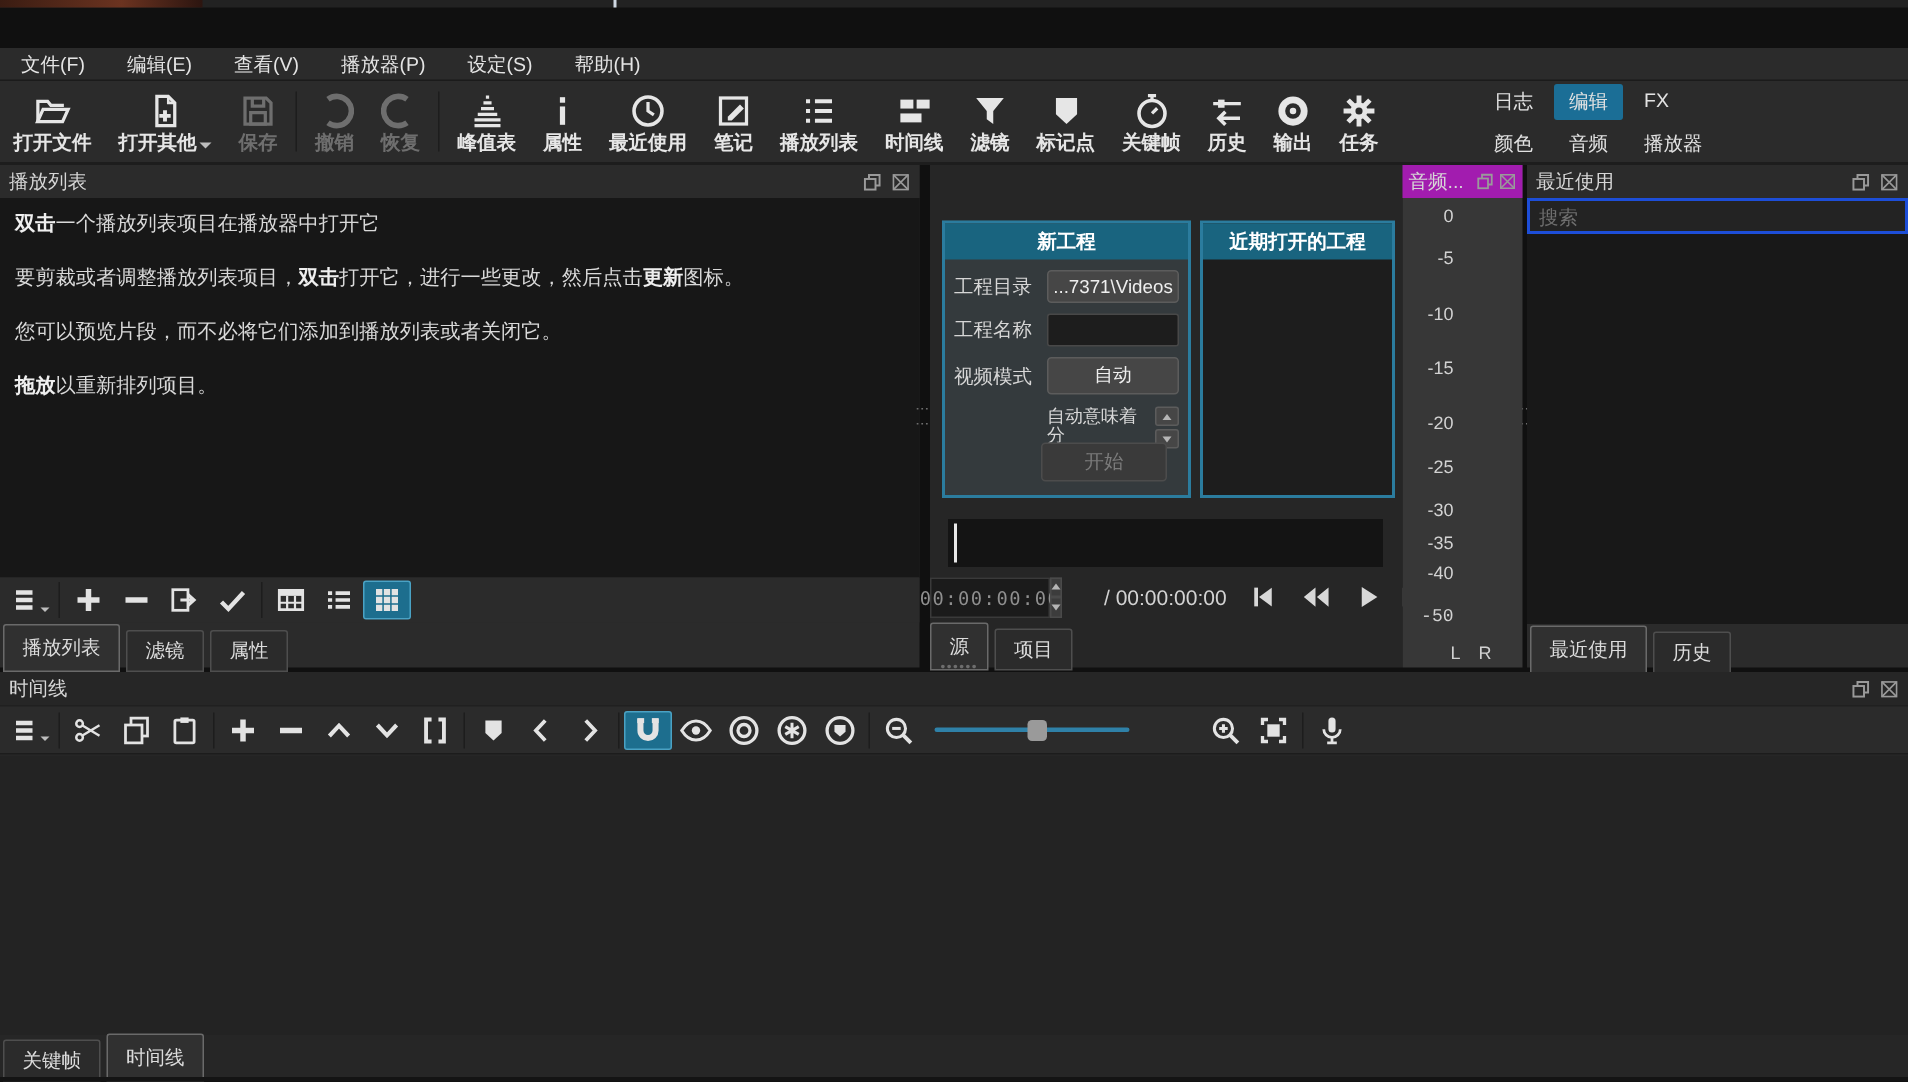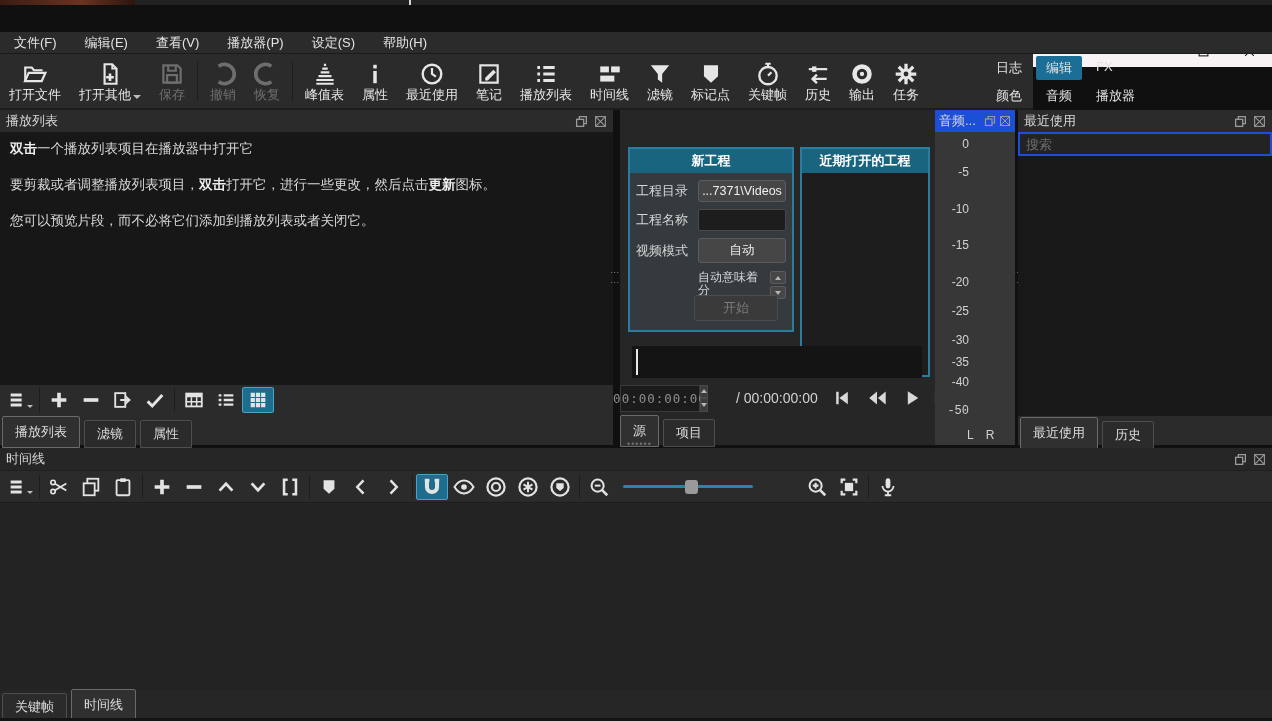--- a/index.html
+++ b/index.html
@@ -19,22 +19,22 @@
   #app-icon{width:17px;height:17px;margin-left:13px;border-radius:2px;
       background:linear-gradient(90deg,#0e3e52 0 28%,#1e7596 28% 55%,#2e9dbf 55%);}
   #win-title{margin-left:9px;font-size:13px;color:#111;}
   #win-controls{margin-left:auto;display:flex;height:100%;}
   .wc{width:46px;height:100%;display:flex;align-items:center;justify-content:center;color:#222;}
   
   #menubar{left:0;top:32px;width:1272px;height:21px;background:#2b2b2b;
       border-bottom:1px solid #1b1b1b;display:flex;align-items:center;gap:0;}
   .menu-item{padding:0 14px;font-size:13px;color:#e4e4e4;}
   
-  #toolbar{left:0;top:54px;width:1033px;height:54px;background:#2b2b2b;
-      border-bottom:2px solid #1d1d1d;display:flex;align-items:center;}
+  #toolbar{left:0;top:54px;width:1272px;height:54px;background:#2b2b2b;
+      border-bottom:2px solid #1d1d1d;display:flex;align-items:center;font-weight:bold;}
   .tbtn{display:flex;flex-direction:column;align-items:center;justify-content:center;
       gap:1px;padding:2px 9px;color:#e6e6e6;white-space:nowrap;}
   .tbtn .lbl{font-size:13px;line-height:14px;}
   .tbtn.dim{color:#6e6e6e;align-items:flex-end;}
   .vsep{width:1px;height:40px;background:#1d1d1d;margin:0 3px;}
   .caret{width:0;height:0;border-left:4px solid transparent;border-right:4px solid transparent;
       border-top:4px solid #bdbdbd;display:inline-block;margin-left:2px;}
   #layout-switcher{position:absolute;left:986px;top:56px;width:170px;display:flex;
       flex-direction:column;gap:4px;}
   .lay-row{display:flex;gap:4px;}
@@ -58,21 +58,21 @@
   .tabs-row{position:absolute;display:flex;align-items:flex-end;gap:4px;}
   .tab{background:#2b2b2b;border:1px solid #4e4e4e;border-radius:2px 2px 0 0;
       padding:4px 12px;font-size:13px;color:#dcdcdc;}
   .tab.active{background:#303030;border-color:#6a6a6a;padding:6px 12px;}
   
   #center{left:620px;top:110px;width:315px;height:335px;background:#262626;}
   .proj-panel{position:absolute;border:2px solid #2b7c9e;background:#343a3d;box-sizing:border-box;}
   .proj-head{height:24px;background:#19647f;color:#fff;font-weight:bold;display:flex;
       align-items:center;justify-content:center;font-size:13px;}
   #new-project{left:8px;top:37px;width:166px;height:185px;}
-  #recent-projects{left:180px;top:37px;width:130px;height:230px;background:#1d1d1d;}
+  #recent-projects{left:180px;top:37px;width:130px;height:185px;background:#1d1d1d;}
   .fieldrow{display:flex;align-items:center;margin:7px 6px 0 6px;gap:5px;}
   .flabel{width:57px;text-align:left;color:#d6d6d6;font-size:13px;white-space:nowrap;}
   .fbtn{flex:1;background:#464646;border:1px solid #5c5c5c;border-radius:3px;color:#eee;
       font-size:12.5px;text-align:center;padding:3px 2px;white-space:nowrap;overflow:hidden;}
   .finput{flex:1;background:#1d1d1d;border:1px solid #484848;border-radius:2px;height:20px;}
   .noterow{display:flex;margin:8px 6px 0 68px;gap:3px;align-items:flex-start;}
   .notetext{font-size:12px;line-height:13px;color:#d8d8d8;height:24px;overflow:hidden;}
   .spincol{display:flex;flex-direction:column;gap:2px;}
   .spinbtn{width:14px;height:11px;background:#464646;border:1px solid #5c5c5c;border-radius:2px;
       display:flex;align-items:center;justify-content:center;}
@@ -92,21 +92,21 @@
   #timecode-spin{width:15px;height:27px;display:flex;flex-direction:column;}
   #timecode-spin .half{flex:1;background:#3c3c3c;border:1px solid #4a4a4a;
       display:flex;align-items:center;justify-content:center;}
   #duration{margin-left:28px;color:#d2d2d2;font-size:14px;white-space:nowrap;}
   .pbtn{margin-left:14px;color:#d8d8d8;display:flex;align-items:center;justify-content:center;}
   #player-tabs{left:620px;top:415px;}
   .hdots{position:absolute;color:#6e6e6e;font-size:9px;letter-spacing:1px;}
   .vdots{position:absolute;color:#6e6e6e;font-size:9px;line-height:4px;writing-mode:vertical-rl;letter-spacing:1px;}
   
   #audio-panel{left:935px;top:110px;width:80px;height:335px;background:#373737;}
-  #audio-panel .phead{background:#1d4ed8;padding:0 4px;}
+  #audio-panel .phead{background:#a21caf;padding:0 4px;}
   .db{position:absolute;right:46px;font-size:12px;color:#d2d2d2;text-align:right;width:30px;}
   #lr{position:absolute;left:32px;top:318px;font-size:12px;color:#d2d2d2;letter-spacing:12px;}
   
   #recent-panel{left:1018px;top:110px;width:254px;height:335px;background:#2b2b2b;}
   #recent-search{position:absolute;left:0;top:22px;width:254px;height:24px;background:#232323;
       border:2px solid #1d4ed8;box-sizing:border-box;color:#f9a8d4;font-size:13px;padding:0 6px;
       font-family:"Liberation Sans","DejaVu Sans",sans-serif;outline:none;}
   #recent-search::placeholder{color:#6f6f6f;}
   #recent-list{position:absolute;left:0;top:46px;width:254px;height:260px;background:#181818;}
   
@@ -485,20 +485,21 @@
         <use href="#i-float"></use>
       </svg>
     <svg class="ic pico" width="13" height="13">
         <use href="#i-closebox"></use>
       </svg>
   </div>
   <div id="playlist-body">
     <p><b>双击</b><span>一个播放列表项目在播放器中打开它</span></p>
     <p><span>要剪裁或者调整播放列表项目，</span><b>双击</b><span>打开它，进行一些更改，然后点击</span><b>更新</b><span>图标。</span></p>
     <p><span>您可以预览片段，而不必将它们添加到播放列表或者关闭它。</span></p>
+    <p><b>拖放</b><span>以重新排列项目。</span></p>
   </div>
   <div id="playlist-toolbar">
     <div class="sbtn">
         <svg class="ic" width="22" height="22">
           <use href="#i-menu"></use>
         </svg>
         <span class="caret" style="margin-left:-2px;margin-top:12px;border-top-width:3px;border-left-width:3px;border-right-width:3px;"></span>
       </div>
     <div class="vsep" style="height:24px"></div>
     <div class="sbtn">

